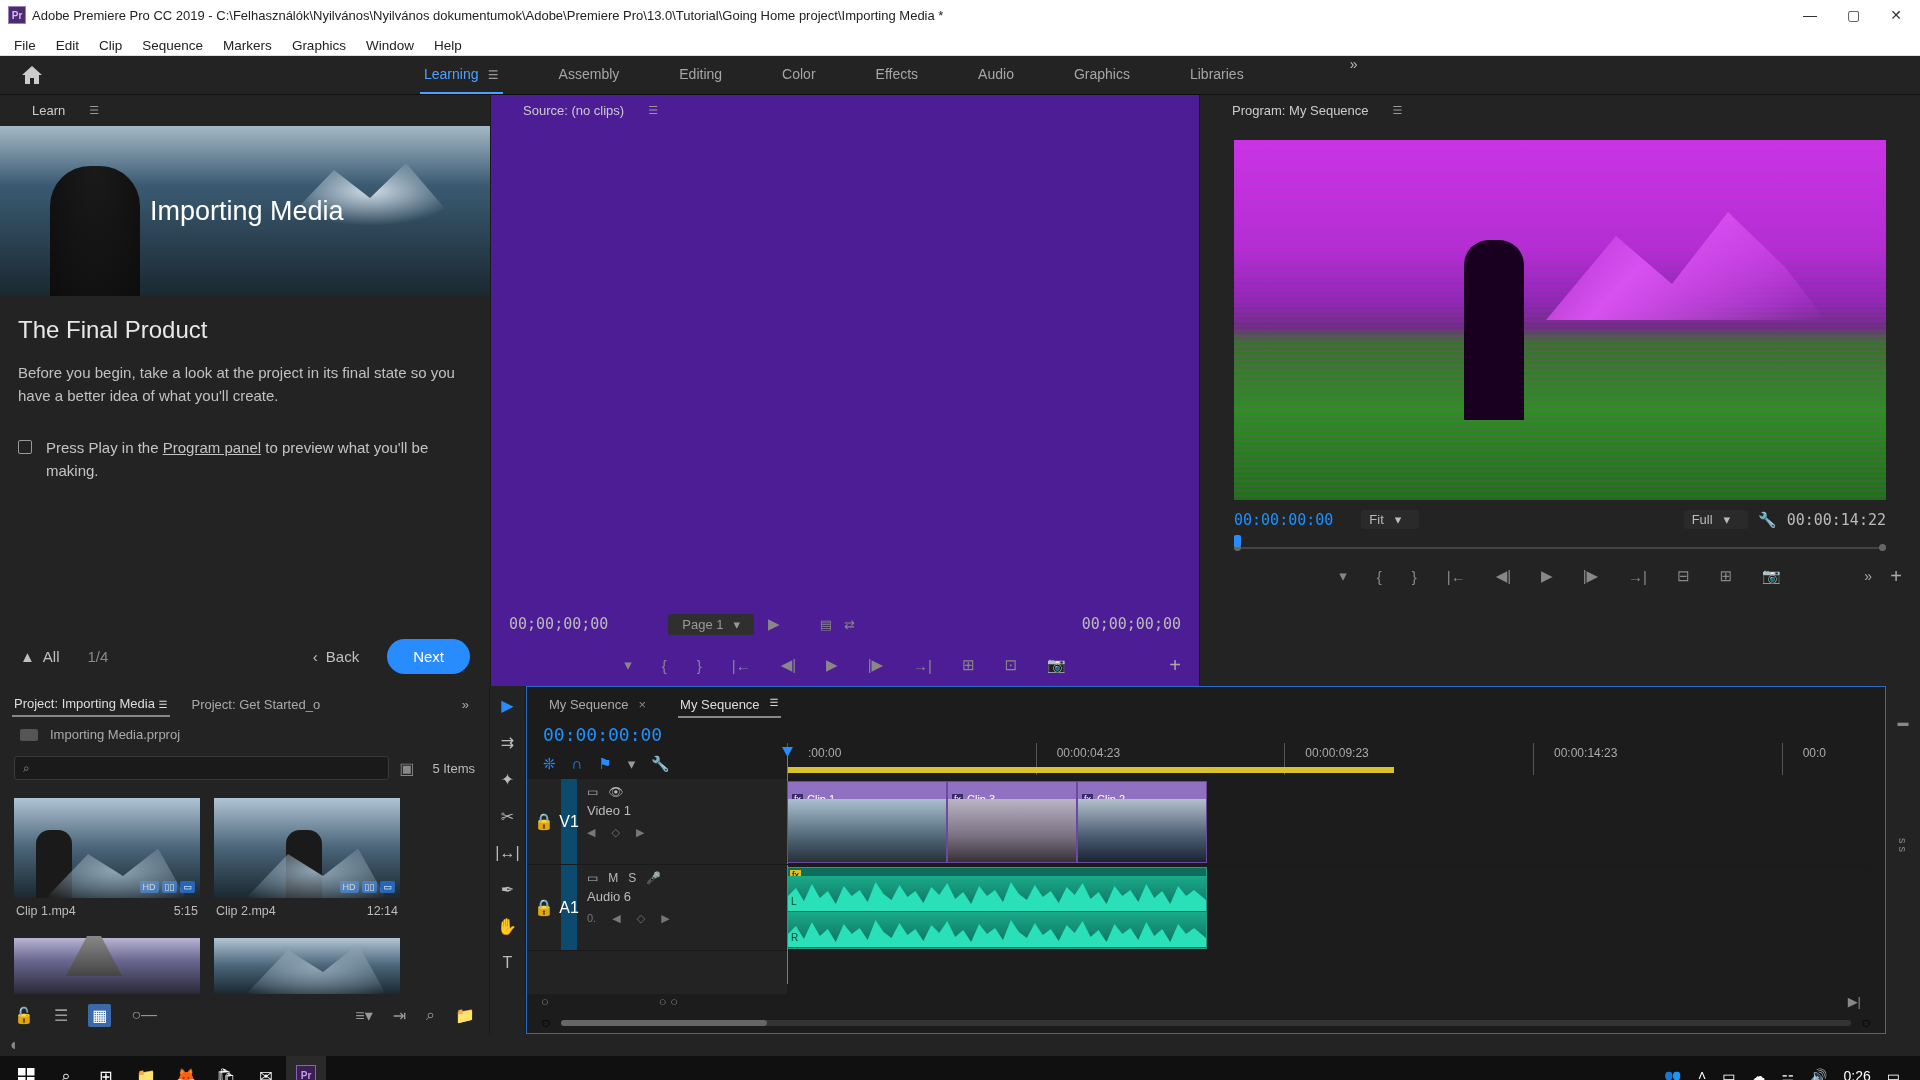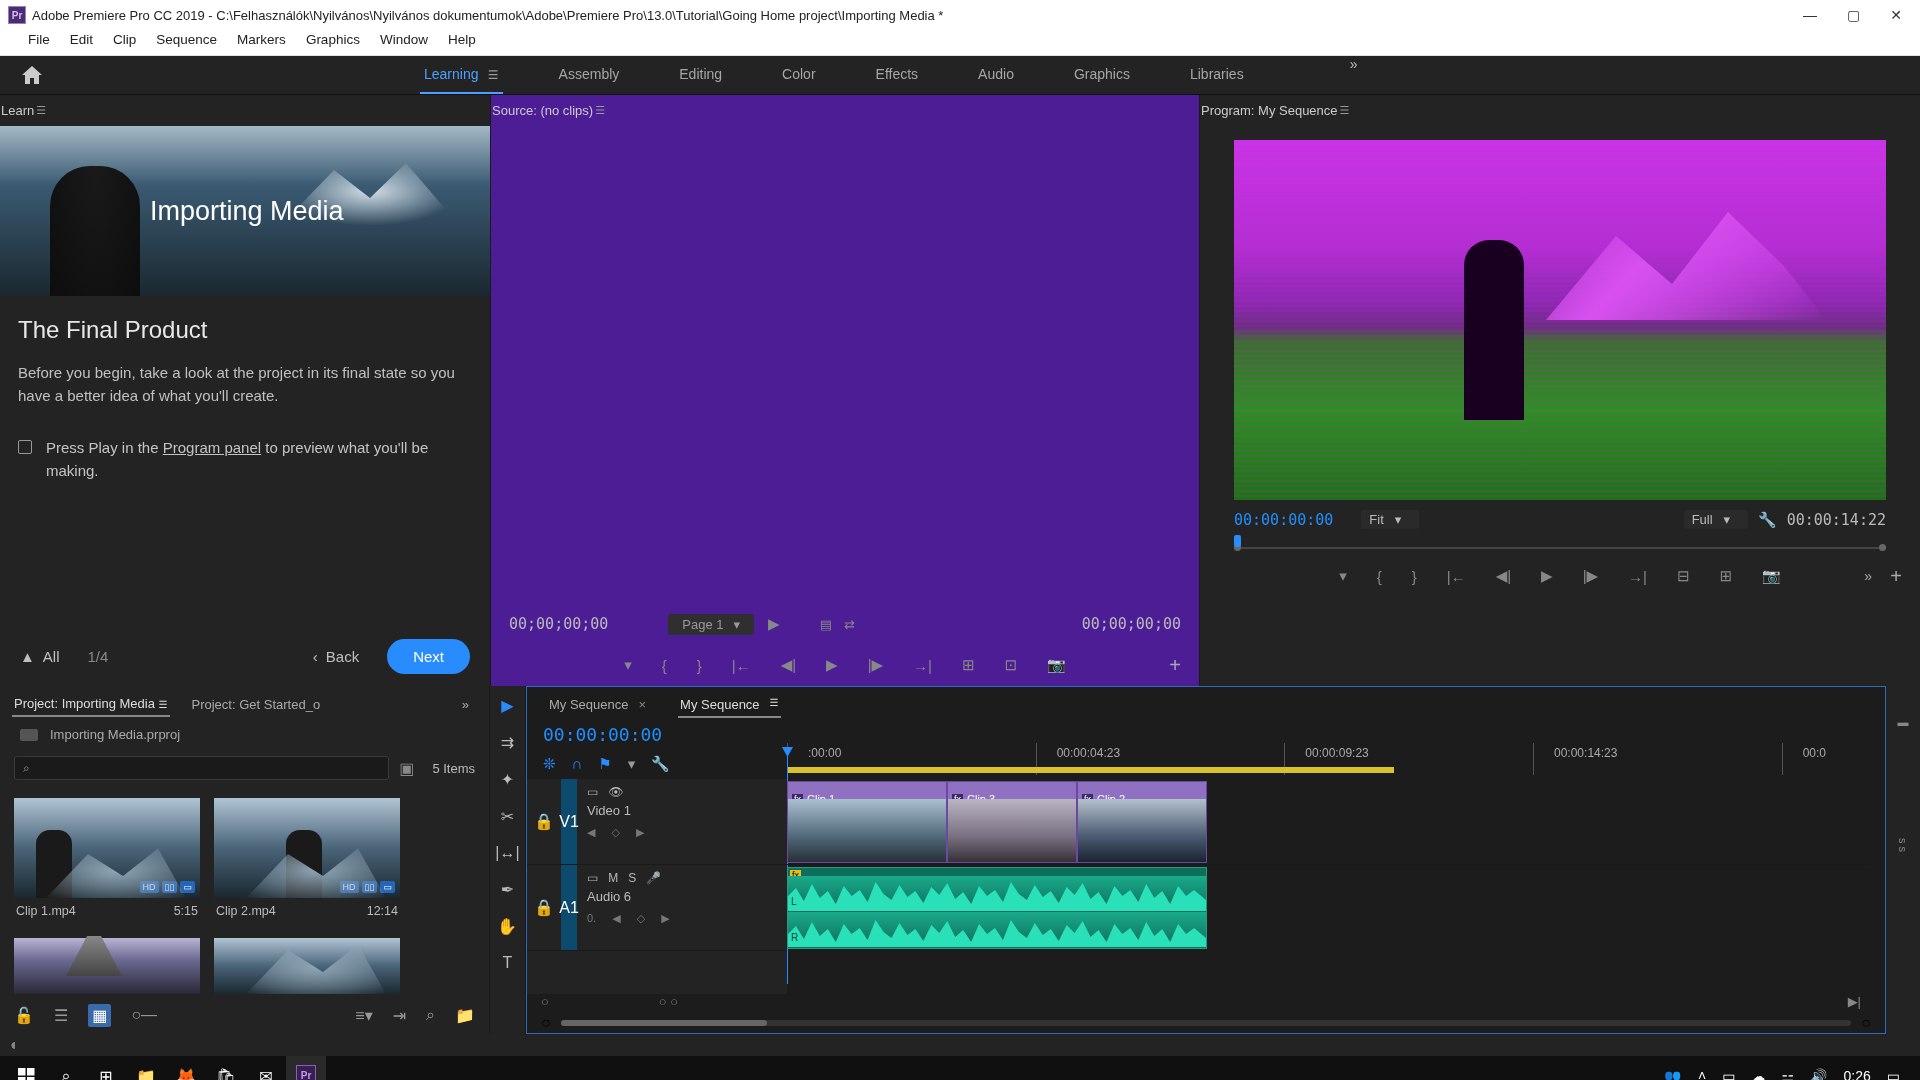--- a/index.html
+++ b/index.html
@@ -1,32 +1,32 @@
 <!DOCTYPE html>
 <html><head>
 <meta charset="utf-8">
 <style>
 *{box-sizing:border-box;margin:0;padding:0;font-family:"Segoe UI",Arial,sans-serif;user-select:none}
 body{width:1920px;height:1080px;overflow:hidden;background:#000;transform-origin:top left}
 .win-title{height:30px;background:#fff;display:flex;align-items:center;padding:0 8px;font-size:13px;color:#222}
 .win-title .ticon{width:18px;height:18px;background:#4b2d6f;border:1px solid #9b7fbf;display:flex;align-items:center;justify-content:center;color:#d8b7ff;font-size:10px;font-weight:bold;margin-right:6px}
 .win-ctrls{margin-left:auto;display:flex;gap:30px;padding-right:10px;font-size:14px;color:#333}
-.menu-bar{height:26px;background:#fff;display:flex;align-items:flex-start;padding:0 20px;gap:4px;font-size:13.5px;color:#222;border-bottom:1px solid #e0e0e0}
+.menu-bar{height:26px;background:#fff;display:flex;align-items:flex-end;padding:0 6px;gap:4px;font-size:13.5px;color:#222;border-bottom:1px solid #e0e0e0}
 .menu-bar span{padding:2px 8px}
 .app{background:#232323;height:1000px;display:flex;flex-direction:column}
 .ws-bar{height:42px;background:#232323;display:flex;align-items:center;border-bottom:1px solid #111}
 .home-btn{width:36px;height:28px;margin-left:14px;display:flex;align-items:center;justify-content:center}
 .ws-tabs{display:flex;margin-left:370px;gap:52px;font-size:14px;color:#a6a6a6}
 .ws-tabs .ws{padding:10px 4px;cursor:pointer}
 .ws-tabs .active{color:#4da0ff;border-bottom:2px solid #4da0ff}
 .ws-menu-ic{color:#999;font-size:12px;margin-left:6px}
 .ws-chev{margin-left:50px;color:#bbb;font-size:14px}
 .main{display:flex;height:655px}
 .learn-panel{width:490px;background:#232323;display:flex;flex-direction:column}
-.panel-hdr{display:flex;align-items:center;padding:8px 1px;font-size:13px;color:#ccc;gap:2px}
+.panel-hdr{display:flex;align-items:center;padding:8px 32px;font-size:13px;color:#ccc;gap:24px}
 .panel-hdr .hamb{font-size:11px;color:#999}
 .hero{width:100%;height:170px;background:linear-gradient(180deg,#a4b8c6 0%,#3a5a72 35%,#1a2830 100%);position:relative;display:flex;align-items:center}
 .hero::before{content:"";position:absolute;right:30px;top:30px;width:180px;height:70px;background:radial-gradient(ellipse at center,#d0dce6 0%,transparent 70%);clip-path:polygon(0 100%,30% 20%,50% 60%,70% 10%,100% 100%)}
 .hero::after{content:"";position:absolute;left:50px;bottom:0;width:90px;height:130px;background:radial-gradient(ellipse at top,#1a1a1a 0%,#0d0d0d 100%);border-radius:40px 40px 0 0}
 .hero-title{position:relative;z-index:2;color:#fff;font-size:27px;font-weight:300;margin-left:150px}
 .learn-body{padding:20px 18px;color:#d0d0d0}
 .learn-body h2{font-size:24px;font-weight:400;color:#e8e8e8;margin-bottom:18px}
 .learn-body p{font-size:15px;line-height:1.5;color:#c0c0c0;margin-bottom:30px}
 .check-row{display:flex;gap:14px;font-size:15px;line-height:1.5;color:#c4c4c4}
 .check-row .cb{width:14px;height:14px;border:1.5px solid #999;border-radius:2px;margin-top:3px;flex-shrink:0}

